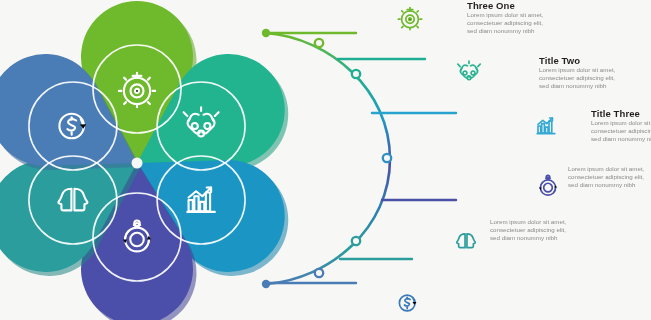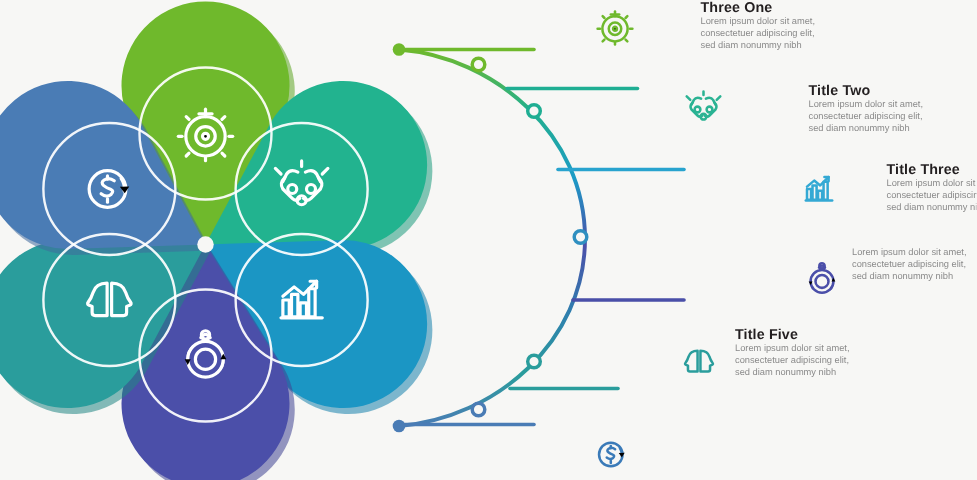--- a/index.html
+++ b/index.html
@@ -253,21 +253,20 @@
 
   <div class="txtblock la" style="left:568px;top:165px;">
     <div class="body">
       <div>Lorem ipsum dolor sit amet,</div>
       <div>consectetuer adipiscing elit,</div>
       <div>sed diam nonummy nibh</div>
     </div>
   </div>
 
   <div class="txtblock la" style="left:490px;top:218px;">
-    <div class="ttl">Title Five</div>
     <div class="body">
       <div>Lorem ipsum dolor sit amet,</div>
       <div>consectetuer adipiscing elit,</div>
       <div>sed diam nonummy nibh</div>
     </div>
   </div>
 
 
 </div>
 

